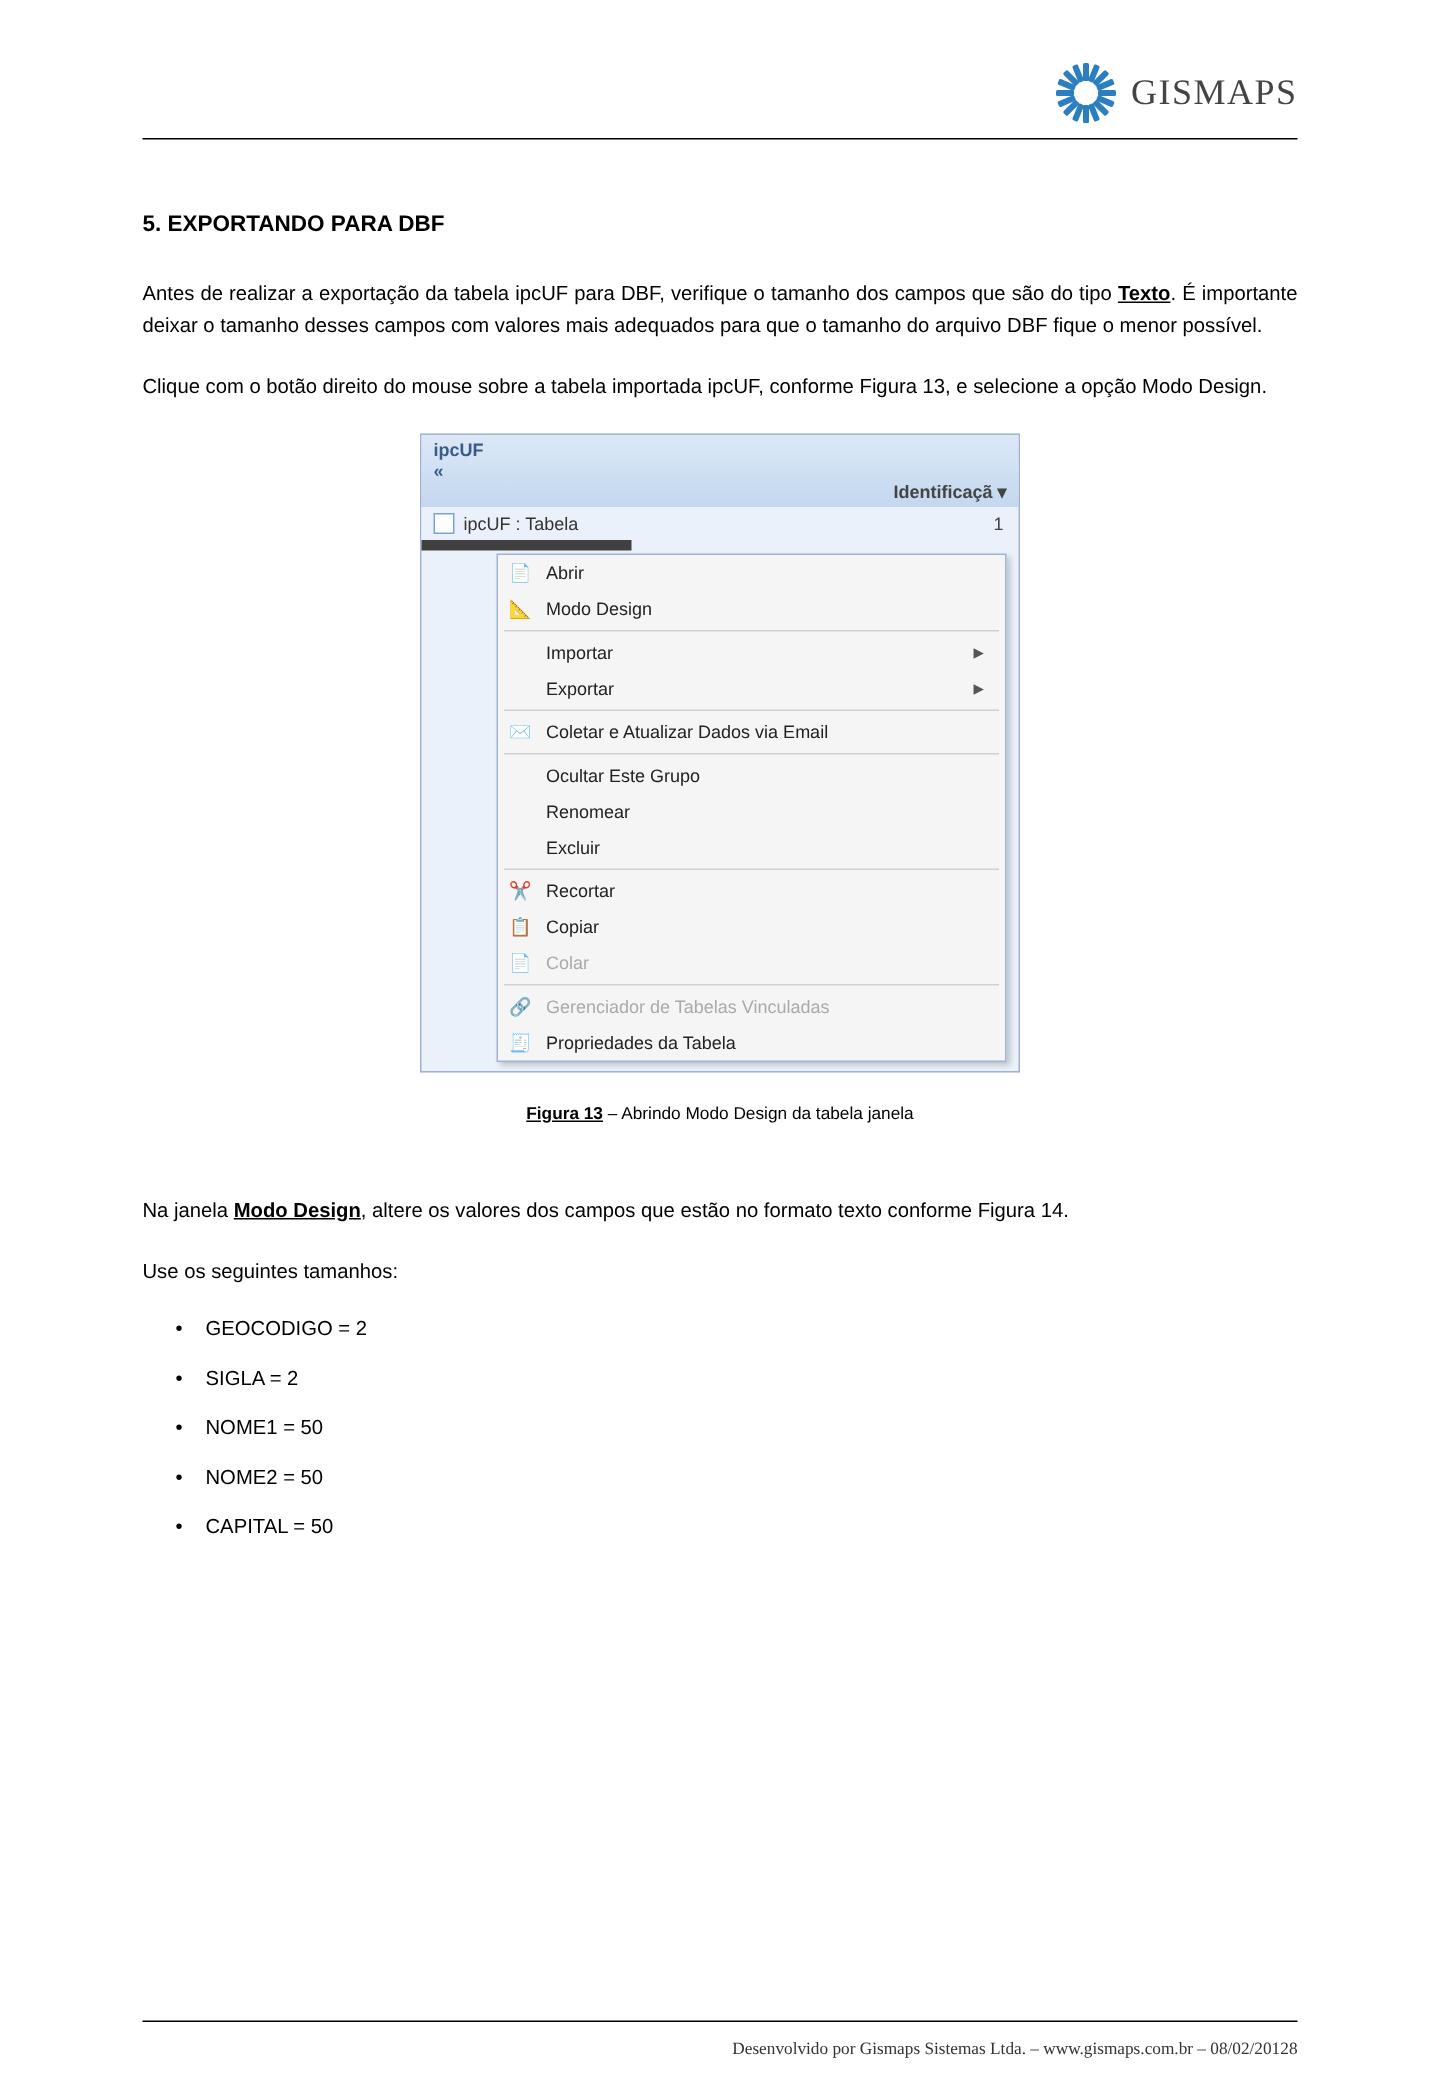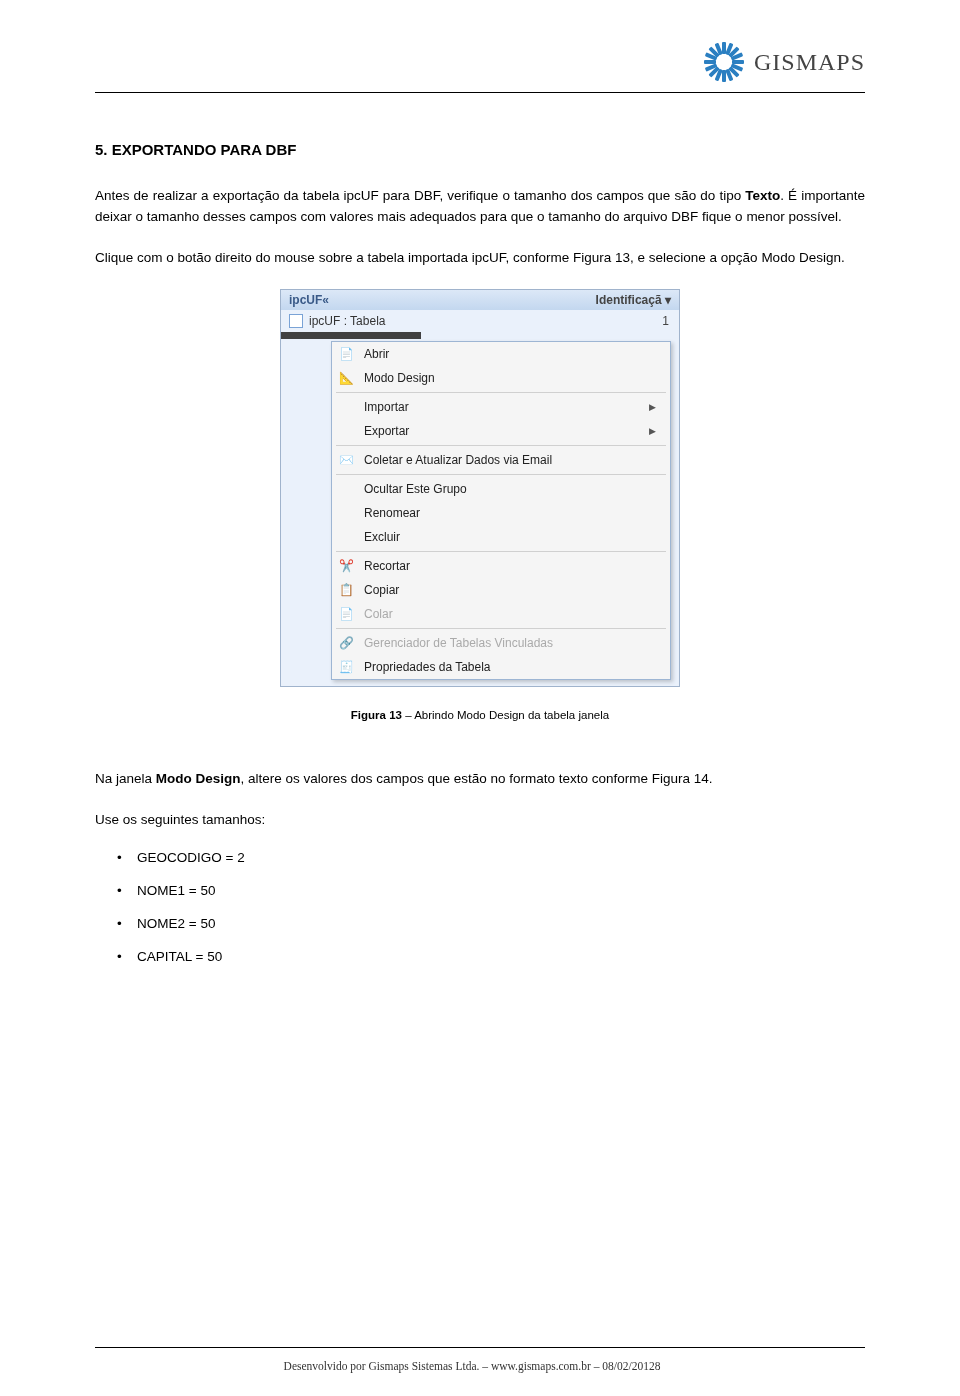--- a/index.html
+++ b/index.html
@@ -43,21 +43,21 @@
     font-size: 15px;
     font-weight: bold;
     margin: 0 0 28px 0;
   }
   p {
     font-size: 13.5px;
     line-height: 1.55;
     margin: 0 0 20px 0;
     text-align: justify;
   }
-  .bold { font-weight: bold; }
+  .bold { font-weight: bold; text-decoration: underline; }
   .screenshot-slot {
     margin: 8px auto 20px auto;
     display: flex;
     justify-content: center;
   }
   .context-sim {
     width: 400px;
     border: 1px solid #a0b3cc;
     background: #eaf1fb;
     font-family: "Segoe UI", Tahoma, sans-serif;
@@ -65,20 +65,21 @@
     color: #333;
   }
   .ctx-header {
     background: linear-gradient(#dce8f7,#c3d7ef);
     padding: 3px 8px;
     display: flex;
     justify-content: space-between;
     font-weight: bold;
     color: #3a5a88;
     font-size: 12px;
+    flex-direction: column;
   }
   .ctx-sidebar-item {
     padding: 4px 8px;
     display: flex;
     align-items: center;
     gap: 6px;
     background: #eaf1fb;
     border-bottom: 7px solid #404040;
   }
   .ctx-sidebar-item .mini-icon {
@@ -140,21 +141,21 @@
     bottom: 48px;
     left: 95px;
     right: 95px;
   }
   .footer {
     position: absolute;
     bottom: 24px;
     left: 79px;
     right: 95px;
     display: flex;
-    justify-content: center;
+    justify-content: flex-end;
     font-size: 11.5px;
     font-family: "Times New Roman", serif;
     color: #333;
   }
 </style>
 </head>
 <body>
 
 <div class="page">
 
@@ -286,20 +287,21 @@
   </p>
 
   <p>
     <span>Na janela </span><span class="bold">Modo Design</span><span>, altere os valores dos campos que estão no formato texto conforme Figura 14.</span>
   </p>
 
   <p>Use os seguintes tamanhos:</p>
 
   <ul class="bullets">
     <li>GEOCODIGO = 2</li>
+    <li>SIGLA = 2</li>
     <li>NOME1 = 50</li>
     <li>NOME2 = 50</li>
     <li>CAPITAL = 50</li>
   </ul>
 
   <hr class="footer-hr">
   <div class="footer">
     <span>Desenvolvido por Gismaps Sistemas Ltda. – www.gismaps.com.br – 08/02/2012</span>
     <span>8</span>
   </div>

